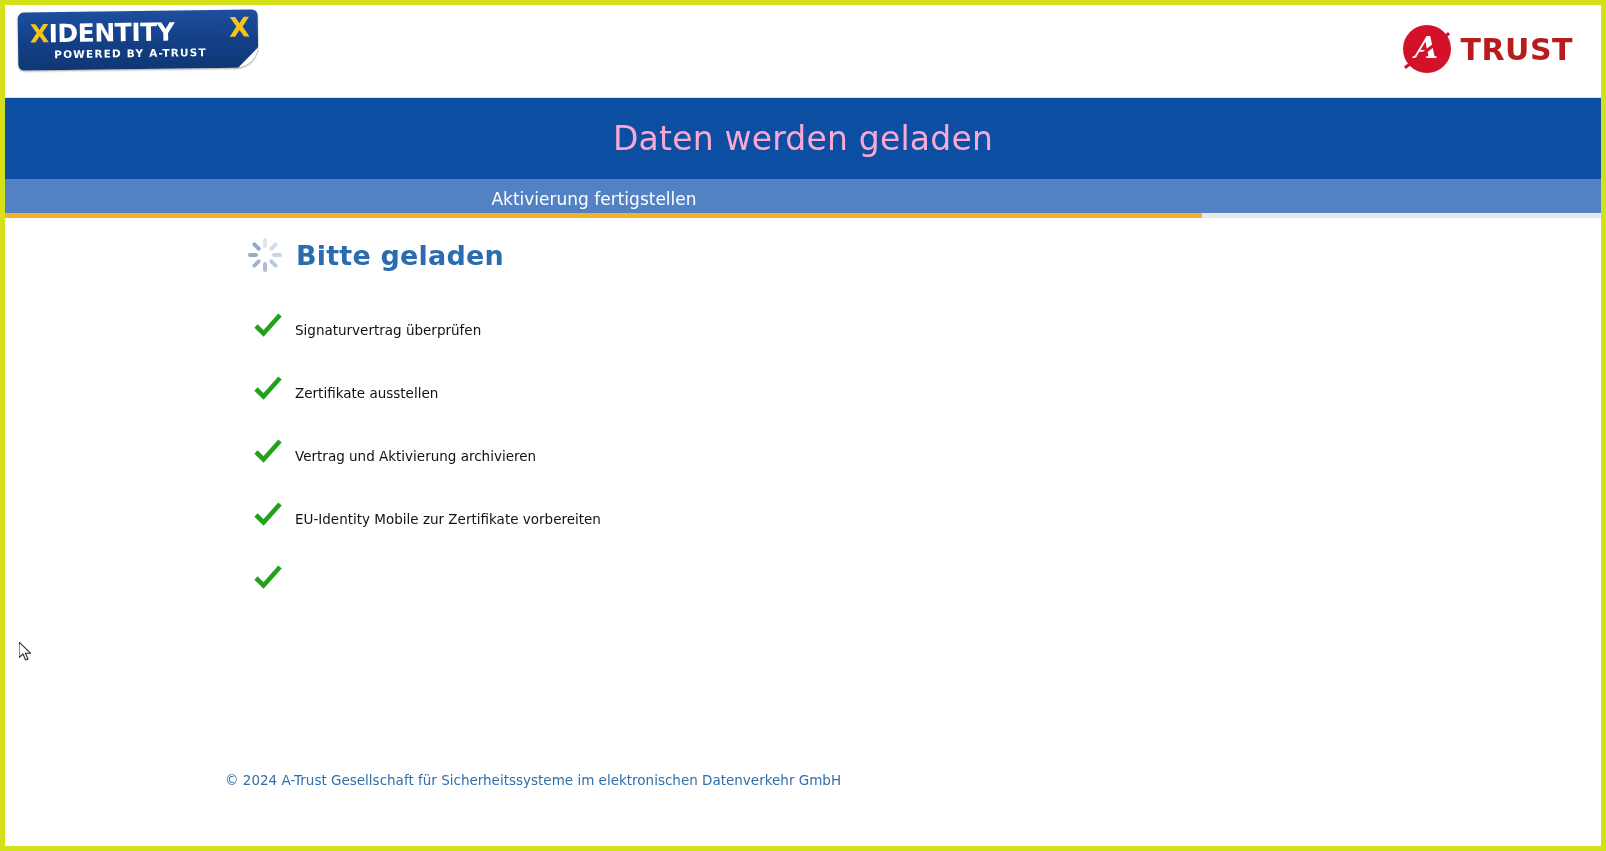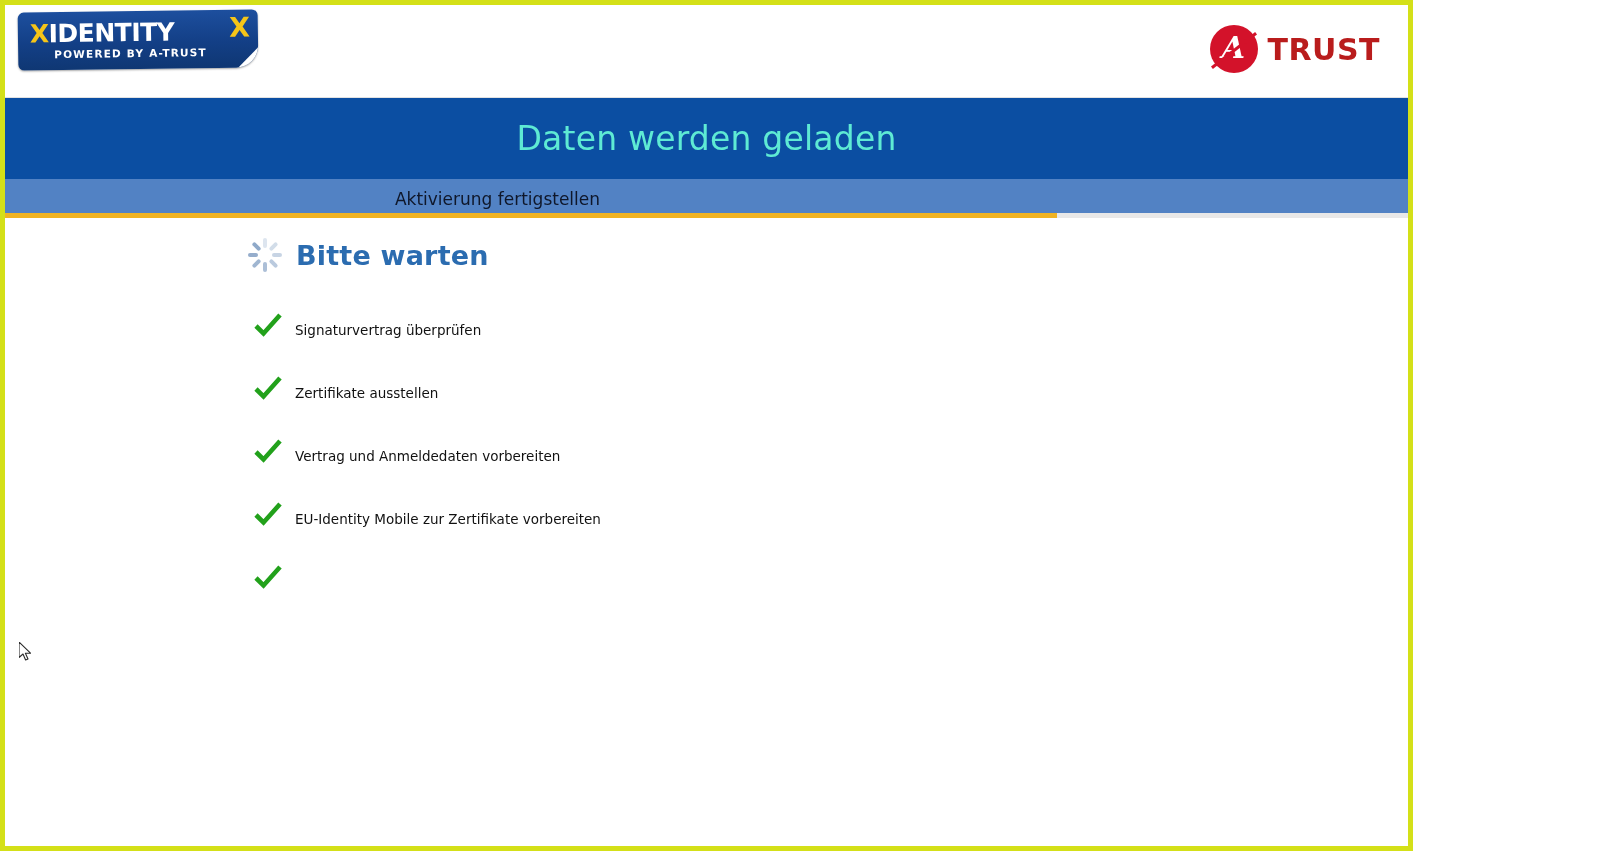--- a/index.html
+++ b/index.html
@@ -8,21 +8,21 @@
     background: #ffffff;
   }
   body {
     width: 1606px;
     height: 851px;
     font-family: "DejaVu Sans", sans-serif;
     overflow: hidden;
   }
   .page {
     position: relative;
-    width: 1413px;
+    width: 1606px;
     height: 851px;
     box-sizing: border-box;
     border: 5px solid #d4e018;
     background: #ffffff;
     overflow: hidden;
   }
 
   
   .header {
     position: relative;
@@ -133,37 +133,37 @@
   
   .titlebar {
     height: 81px;
     background: #0b4ea2;
     display: flex;
     align-items: center;
     justify-content: center;
   }
   .titlebar h1 {
     margin: 0;
-    color: #5eead4;
+    color: #f9a8d4;
     font-size: 33px;
     font-weight: normal;
     letter-spacing: 0.2px;
   }
 
   
   .stepbar {
     position: relative;
     height: 39px;
     background: #5282c4;
     display: flex;
     align-items: center;
     justify-content: center;
   }
   .stepbar span {
-    color: #0f172a;
+    color: #ffffff;
     font-size: 17px;
     position: relative;
     left: -209px;
   }
   .progress-track {
     position: absolute;
     left: 0;
     bottom: 0;
     height: 5px;
     width: 100%;
@@ -315,21 +315,21 @@
       <div class="spinner">
         <i></i>
           <i></i>
           <i></i>
           <i></i>
           <i></i>
           <i></i>
           <i></i>
           <i></i>
       </div>
-      <div class="waiting-title">Bitte warten</div>
+      <div class="waiting-title">Bitte geladen</div>
     </div>
 
     <ul class="task-list" id="task-list">
         <li class="task-item">
           <span class="check">
             <svg width="30" height="30" viewBox="0 0 30 30">
               <path d="M3 15 L10.5 22.5 L27 4" fill="none" stroke="#22a11b" stroke-width="4.6" stroke-linecap="butt" stroke-linejoin="miter"></path>
             </svg>
           </span>
           <span class="task-label">Signaturvertrag überprüfen</span>
@@ -341,39 +341,42 @@
             </svg>
           </span>
           <span class="task-label">Zertifikate ausstellen</span>
         </li>
         <li class="task-item">
           <span class="check">
             <svg width="30" height="30" viewBox="0 0 30 30">
               <path d="M3 15 L10.5 22.5 L27 4" fill="none" stroke="#22a11b" stroke-width="4.6" stroke-linecap="butt" stroke-linejoin="miter"></path>
             </svg>
           </span>
-          <span class="task-label">Vertrag und Anmeldedaten vorbereiten</span>
+          <span class="task-label">Vertrag und Aktivierung archivieren</span>
         </li>
         <li class="task-item">
           <span class="check">
             <svg width="30" height="30" viewBox="0 0 30 30">
               <path d="M3 15 L10.5 22.5 L27 4" fill="none" stroke="#22a11b" stroke-width="4.6" stroke-linecap="butt" stroke-linejoin="miter"></path>
             </svg>
           </span>
           <span class="task-label">EU-Identity Mobile zur Zertifikate vorbereiten</span>
         </li>
         <li class="task-item">
           <span class="check">
             <svg width="30" height="30" viewBox="0 0 30 30">
               <path d="M3 15 L10.5 22.5 L27 4" fill="none" stroke="#22a11b" stroke-width="4.6" stroke-linecap="butt" stroke-linejoin="miter"></path>
             </svg>
           </span>
         </li>
       </ul>
 
+    <div class="footer">
+      <span>© 2024 A-Trust Gesellschaft für Sicherheitssysteme im elektronischen Datenverkehr GmbH</span>
+    </div>
 
     <div class="cursor" style="left: 14px;">
       <svg width="14" height="20" viewBox="0 0 14 20">
         <polygon points="0,0 0,15.5 4,12 6.6,18 9,17 6.4,11.2 11.5,11.2" fill="#ffffff" stroke="#2b2b2b" stroke-width="1.1" stroke-linejoin="round"></polygon>
       </svg>
     </div>
 
   </div>
 </div>
 

